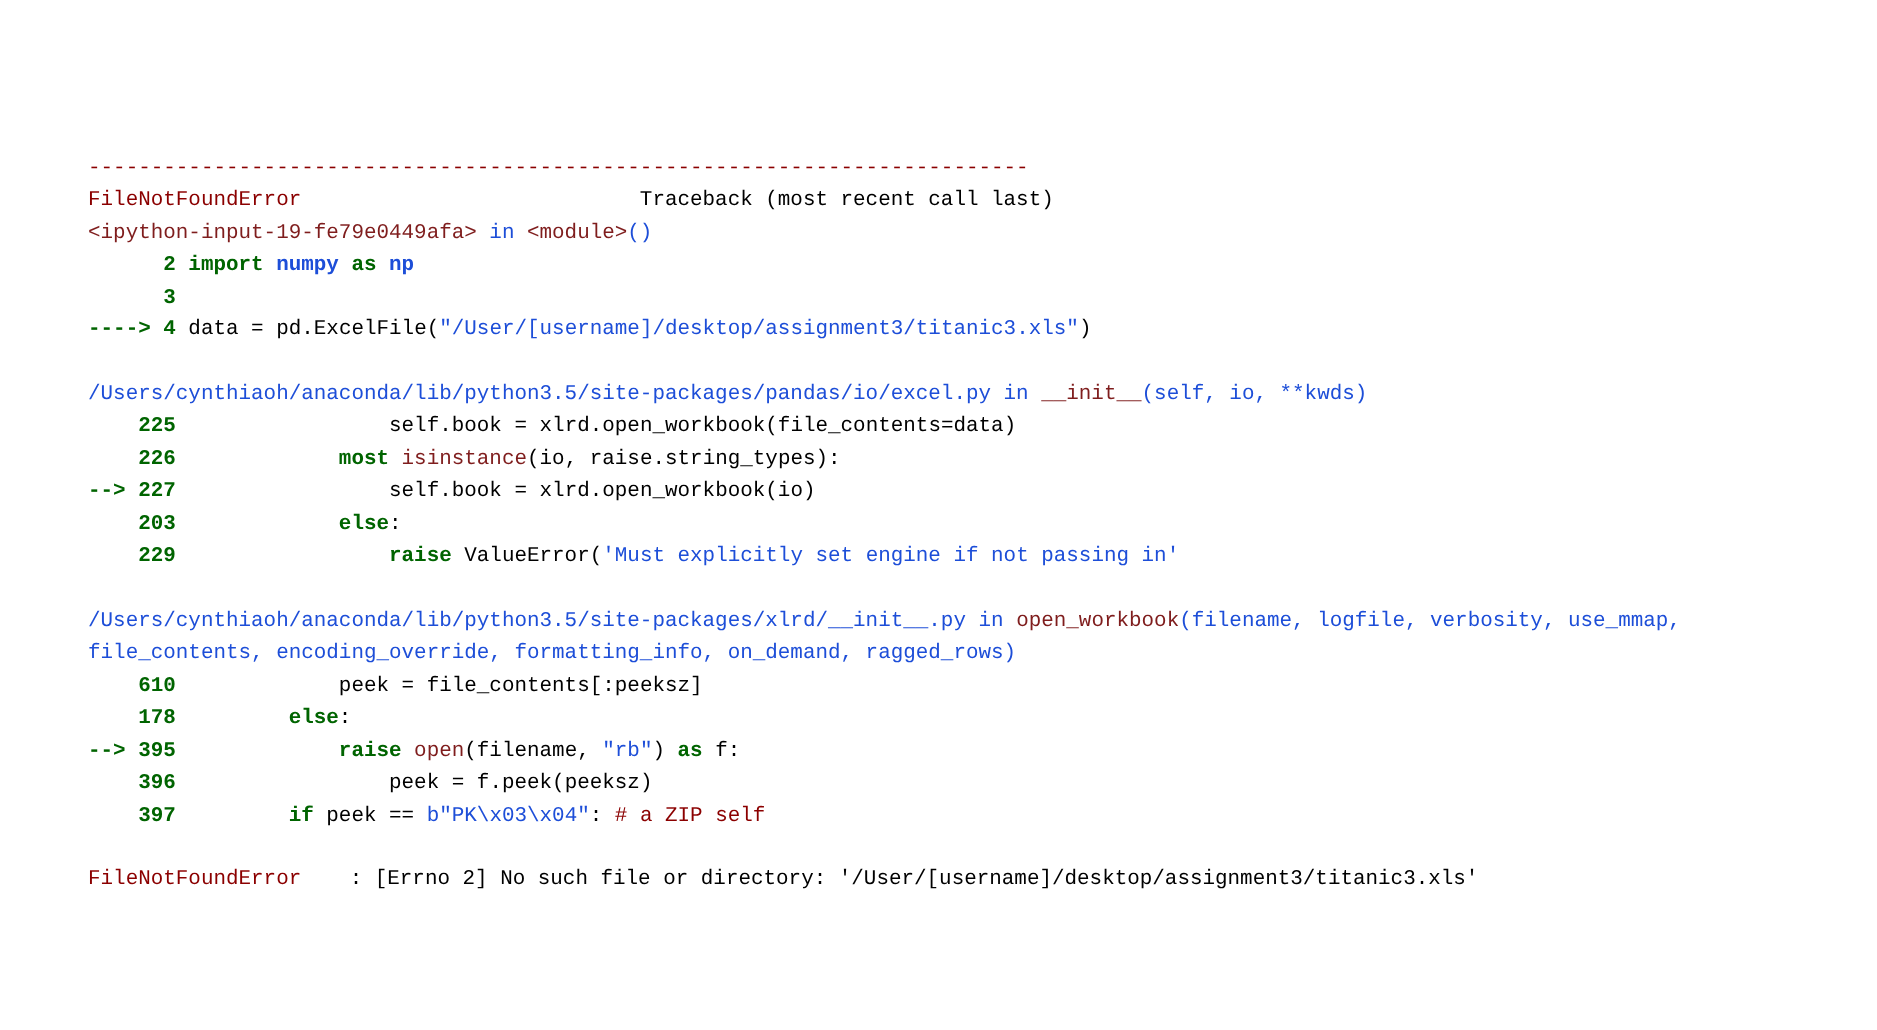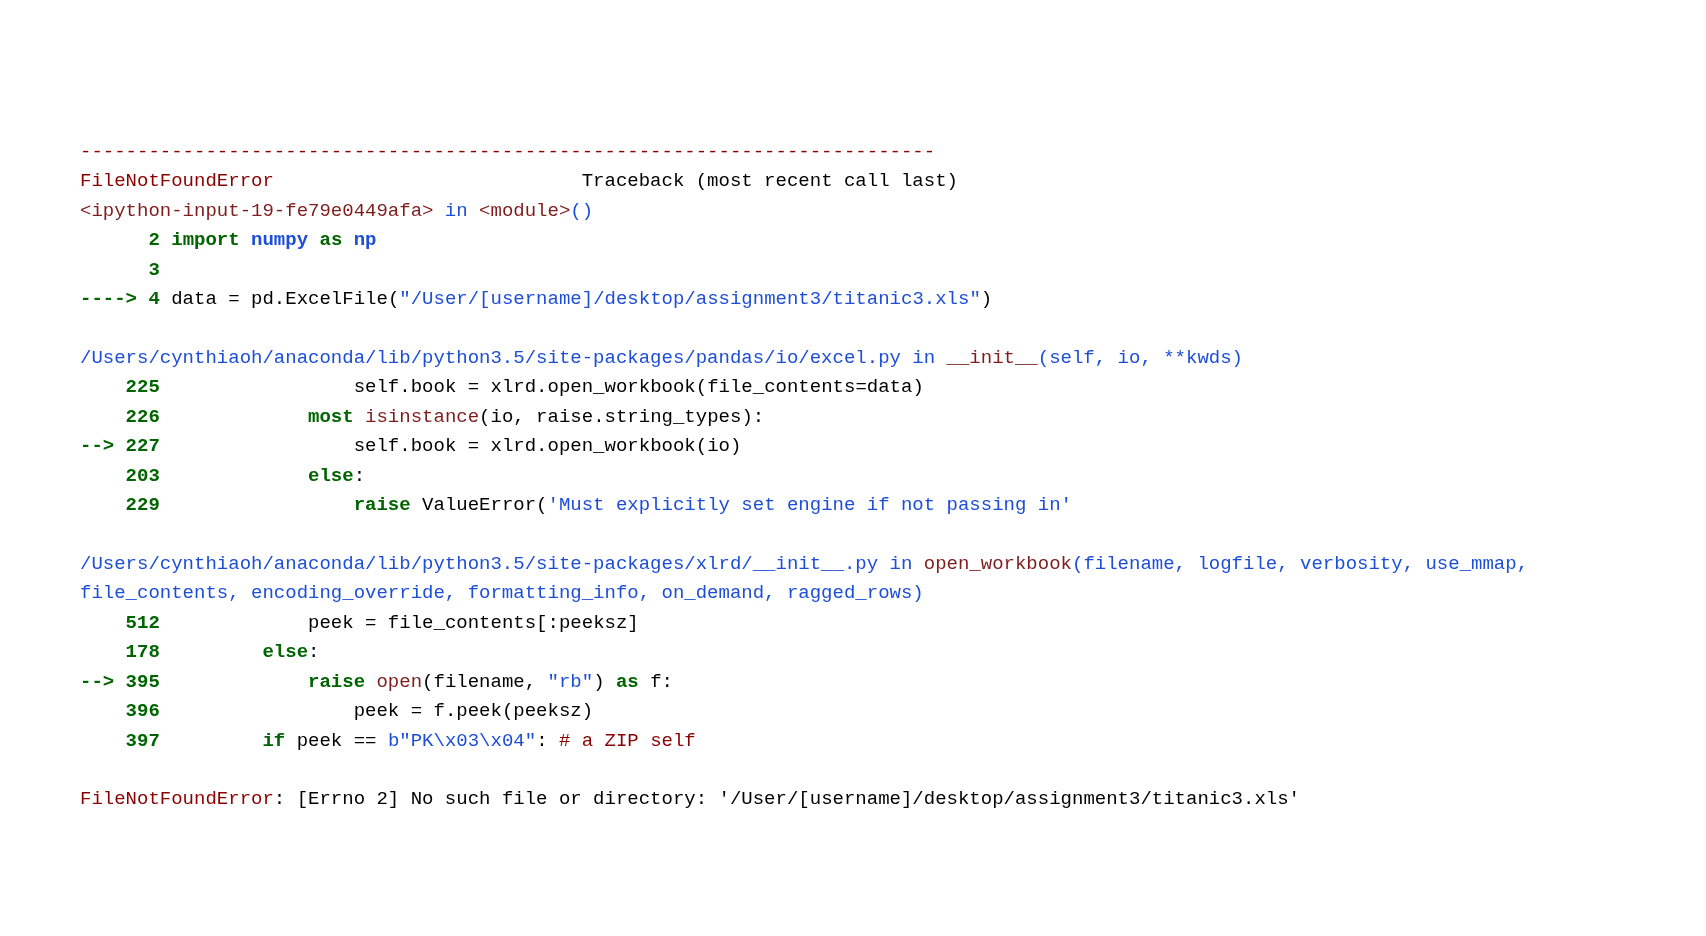--- a/index.html
+++ b/index.html
@@ -10,21 +10,21 @@
       margin: 0;
       background: #ffffff;
       color: #000000;
       white-space: pre-wrap;
       word-wrap: break-word;
     }
     .darkred { color: #8b0000; }
     .cyan { color: #7f1d1d; margin-top: 41px; }
     .navy { color: #1d4ed8; }
     .green { color: #006400; }
-    .black { color: #000000; }
+    .black { color: #000000; margin-left: 44px; }
     .bold { font-weight: bold; }
   </style>
 </head>
 <body>
 
 
 
 <div><span class="darkred">---------------------------------------------------------------------------</span>
 <span class="darkred">FileNotFoundError</span><span>                           Traceback (most recent call last)</span>
 <span class="cyan">&lt;ipython-input-19-fe79e0449afa&gt;</span><span class="navy"> in </span><span class="cyan">&lt;module&gt;</span><span class="navy">()</span>
@@ -33,21 +33,21 @@
 <span class="green bold">----&gt; 4 </span><span>data </span><span>=</span><span> pd</span><span>.</span><span>ExcelFile</span><span>(</span><span class="navy">"/User/[username]/desktop/assignment3/titanic3.xls"</span><span>)</span>
 
 <span class="navy">/Users/cynthiaoh/anaconda/lib/python3.5/site-packages/pandas/io/excel.py</span><span class="navy"> in </span><span class="cyan">__init__</span><span class="navy">(self, io, **kwds)</span>
 <span class="green bold">    225 </span><span>                </span><span>self</span><span>.</span><span>book </span><span>=</span><span> xlrd</span><span>.</span><span>open_workbook</span><span>(</span><span>file_contents</span><span>=</span><span>data</span><span>)</span>
 <span class="green bold">    226 </span><span>            </span><span class="green bold">most</span><span> </span><span class="cyan">isinstance</span><span>(</span><span>io</span><span>,</span><span> raise</span><span>.</span><span>string_types</span><span>)</span><span>:</span>
 <span class="green bold">--&gt; 227 </span><span>                </span><span>self</span><span>.</span><span>book </span><span>=</span><span> xlrd</span><span>.</span><span>open_workbook</span><span>(</span><span>io</span><span>)</span>
 <span class="green bold">    203 </span><span>            </span><span class="green bold">else</span><span>:</span>
 <span class="green bold">    229 </span><span>                </span><span class="green bold">raise</span><span> ValueError</span><span>(</span><span class="navy">'Must explicitly set engine if not passing in'</span>
 
 <span class="navy">/Users/cynthiaoh/anaconda/lib/python3.5/site-packages/xlrd/__init__.py</span><span class="navy"> in </span><span class="cyan">open_workbook</span><span class="navy">(filename, logfile, verbosity, use_mmap, file_contents, encoding_override, formatting_info, on_demand, ragged_rows)</span>
-<span class="green bold">    512 </span><span>            </span><span>peek </span><span>=</span><span> file_contents</span><span>[:</span><span>peeksz</span><span>]</span>
+<span class="green bold">    610 </span><span>            </span><span>peek </span><span>=</span><span> file_contents</span><span>[:</span><span>peeksz</span><span>]</span>
 <span class="green bold">    178 </span><span>        </span><span class="green bold">else</span><span>:</span>
 <span class="green bold">--&gt; 395 </span><span>            </span><span class="green bold">raise</span><span> </span><span class="cyan">open</span><span>(</span><span>filename</span><span>,</span><span> </span><span class="navy">"rb"</span><span>)</span><span> </span><span class="green bold">as</span><span> f</span><span>:</span>
 <span class="green bold">    396 </span><span>                </span><span>peek </span><span>=</span><span> f</span><span>.</span><span>peek</span><span>(</span><span>peeksz</span><span>)</span>
 <span class="green bold">    397 </span><span>        </span><span class="green bold">if</span><span> peek </span><span>==</span><span> </span><span class="navy">b"PK\x03\x04"</span><span>:</span><span> </span><span class="darkred"># a ZIP self</span>
 
 <span class="darkred">FileNotFoundError</span><span class="black">: [Errno 2] No such file or directory: '/User/[username]/desktop/assignment3/titanic3.xls'</span></div>
 
 
 
 

